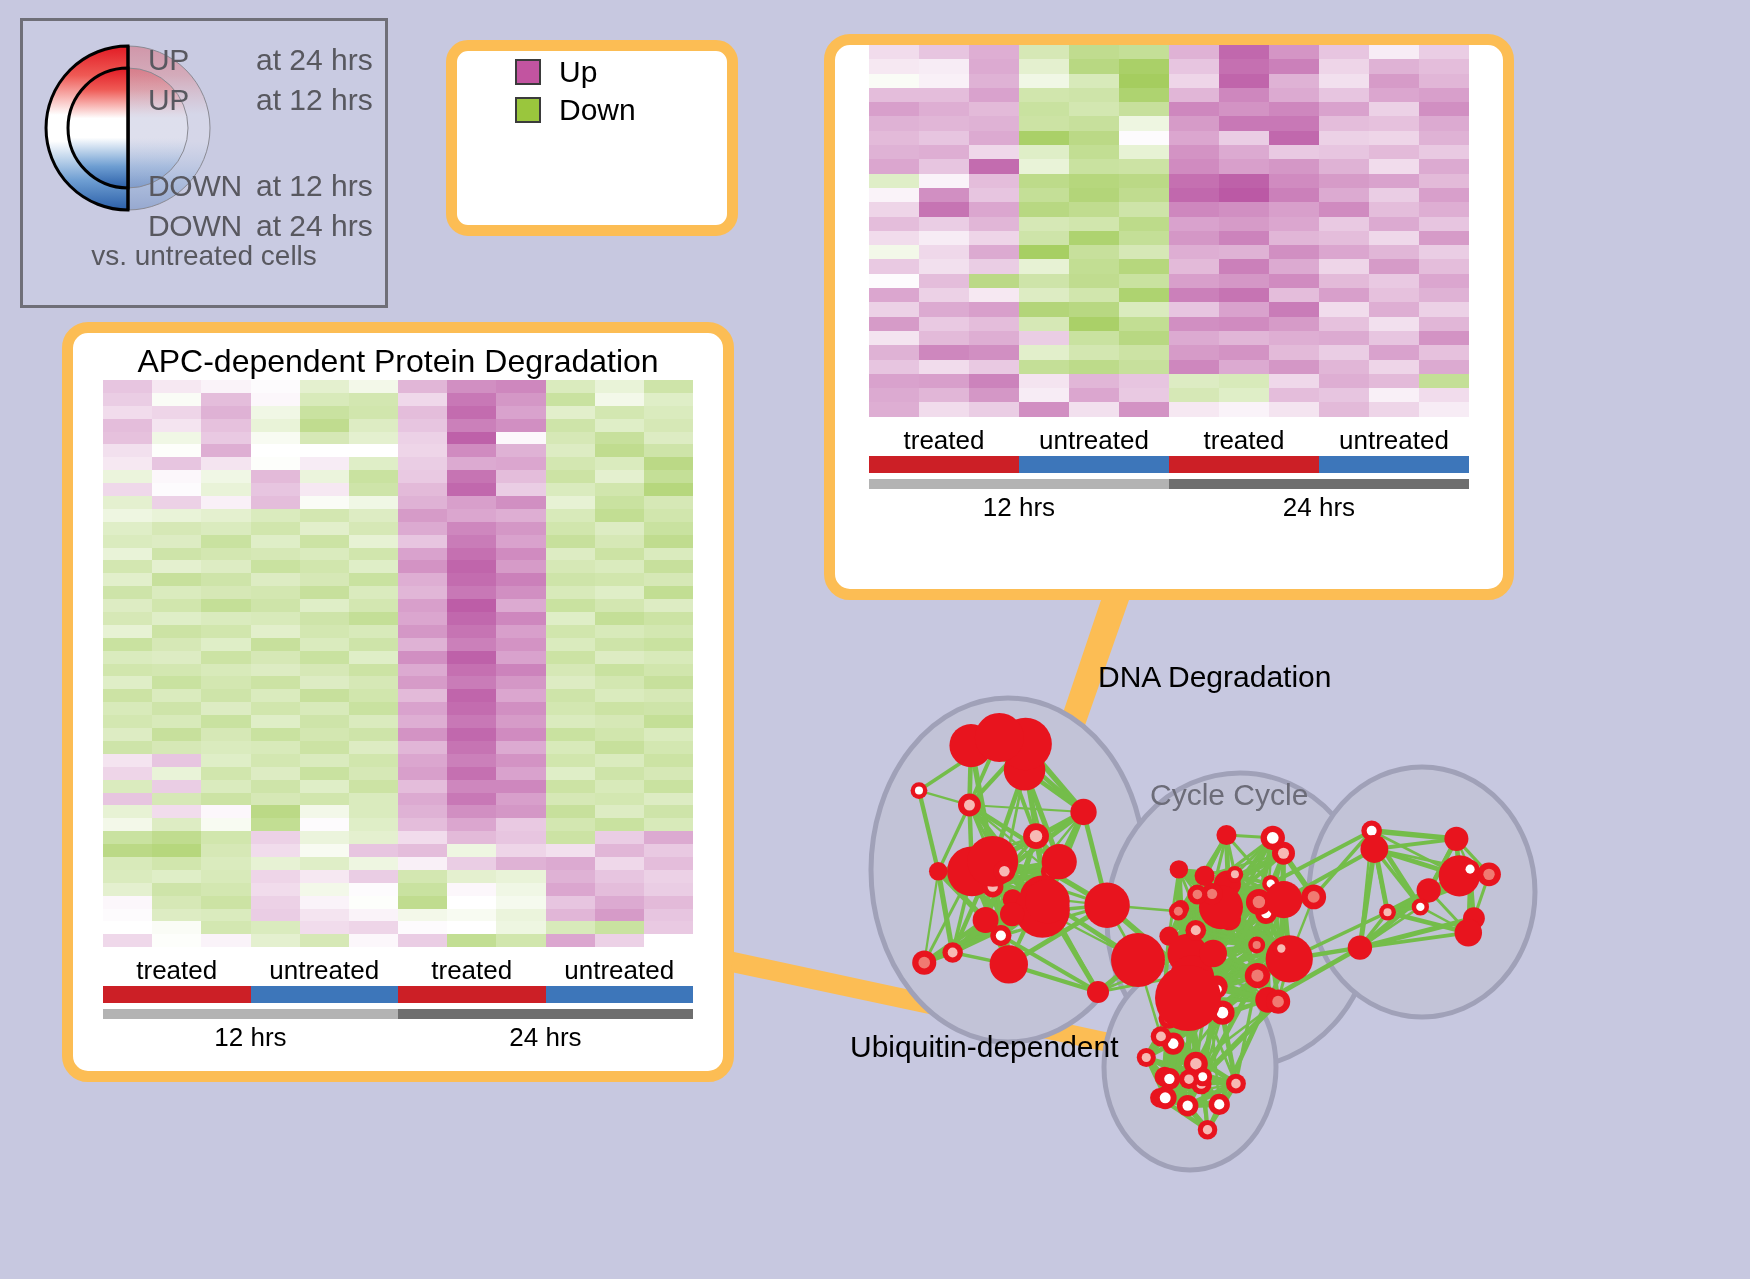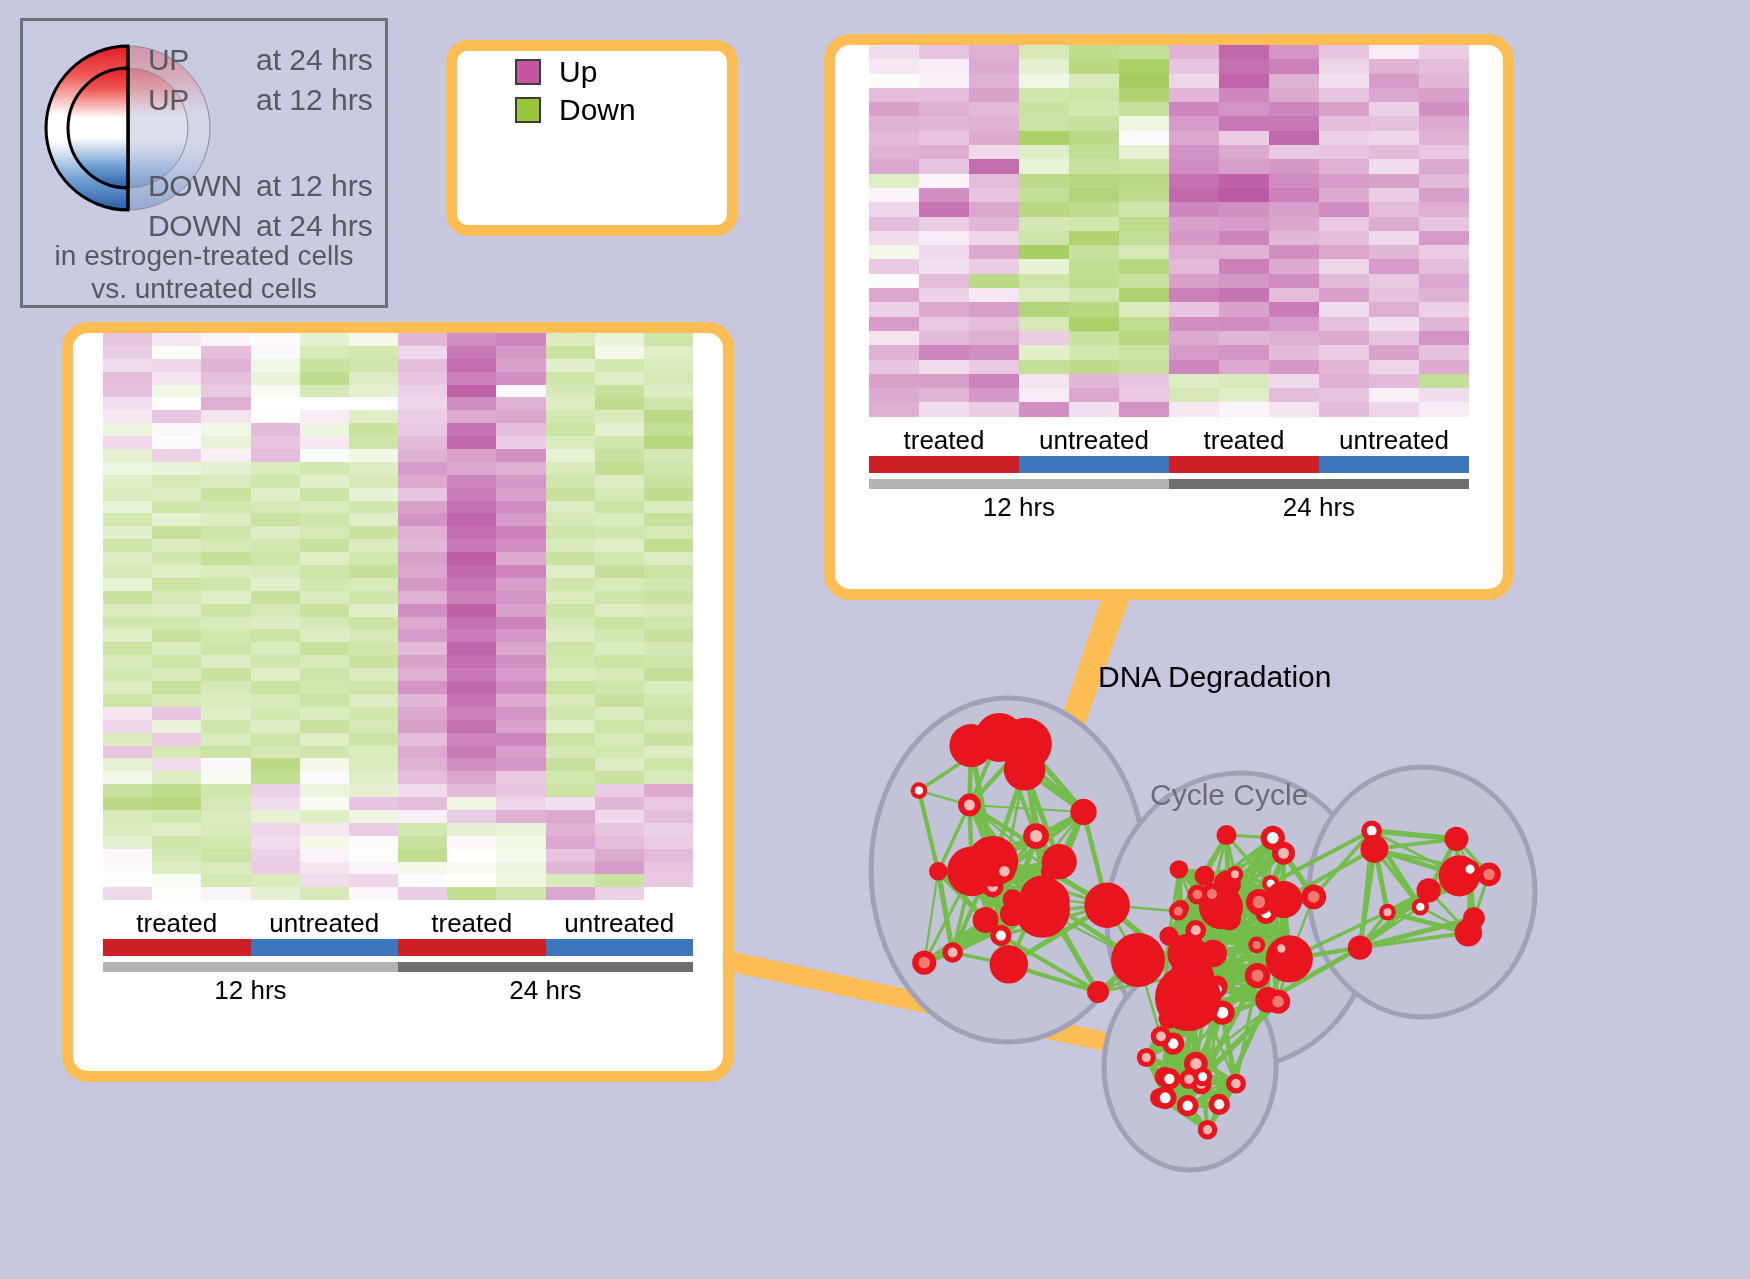--- a/index.html
+++ b/index.html
@@ -170,21 +170,20 @@
         <span class="dir">DOWN</span>
         <span class="time">at 12 hrs</span>
       </div>
       <div class="legend-row r4">
         <span class="dir">DOWN</span>
         <span class="time">at 24 hrs</span>
       </div>
     </div>
 
     <div id="legend-caption">
-      <div>in estrogen-treated cells</div>
       <div>vs. untreated cells</div>
     </div>
   </div>
 
   <div id="estrogen-box">
     <div class="key-row">
       <span class="key-swatch" id="sw-up" style="background: rgb(194, 84, 160);"></span>
       <span class="key-label">Up</span>
     </div>
     <div class="key-row">
@@ -526,20 +525,21 @@
           <div style="background: rgb(110, 110, 110);"></div>
         </div>
       <div class="time-labels">
         <span>12 hrs</span>
         <span>24 hrs</span>
       </div>
     </div>
   </div>
 
   <div class="panel" id="panel-apc">
+    <div class="panel-title">APC-dependent Protein Degradation</div>
     <div style="padding:0 30px 0 30px;">
       <div class="hm" id="hm-apc" style="grid-template-columns: repeat(12, 1fr);">
           <div class="hm-cell" style="height: 12.9px; background: rgb(231, 197, 224);"></div>
           <div class="hm-cell" style="height: 12.9px; background: rgb(246, 232, 242);"></div>
           <div class="hm-cell" style="height: 12.9px; background: rgb(250, 243, 249);"></div>
           <div class="hm-cell" style="height: 12.9px; background: rgb(253, 251, 253);"></div>
           <div class="hm-cell" style="height: 12.9px; background: rgb(228, 240, 207);"></div>
           <div class="hm-cell" style="height: 12.9px; background: rgb(243, 248, 233);"></div>
           <div class="hm-cell" style="height: 12.9px; background: rgb(225, 182, 215);"></div>
           <div class="hm-cell" style="height: 12.9px; background: rgb(209, 143, 194);"></div>
@@ -1807,16 +1807,17 @@
           <circle cx="398.94766934504645" cy="479.2130541966227" r="4.747797383889556" fill="#f7b9b4"></circle>
           <circle cx="348" cy="360" r="27" fill="#e8141e"></circle>
           <circle cx="398" cy="398" r="33" fill="#e8141e"></circle>
           <circle cx="308" cy="392" r="11" fill="#e8141e"></circle>
         </g>
     </svg>
 
     <div class="net-label" id="label-dna">DNA Degradation</div>
     <div class="net-label" id="label-cellcycle">Cycle Cycle</div>
     <div class="net-label" id="label-ubiquitin">
+      <div>Ubiquitin-dependent</div>
     </div>
   </div>
 
 </div>
 
 </body></html>

